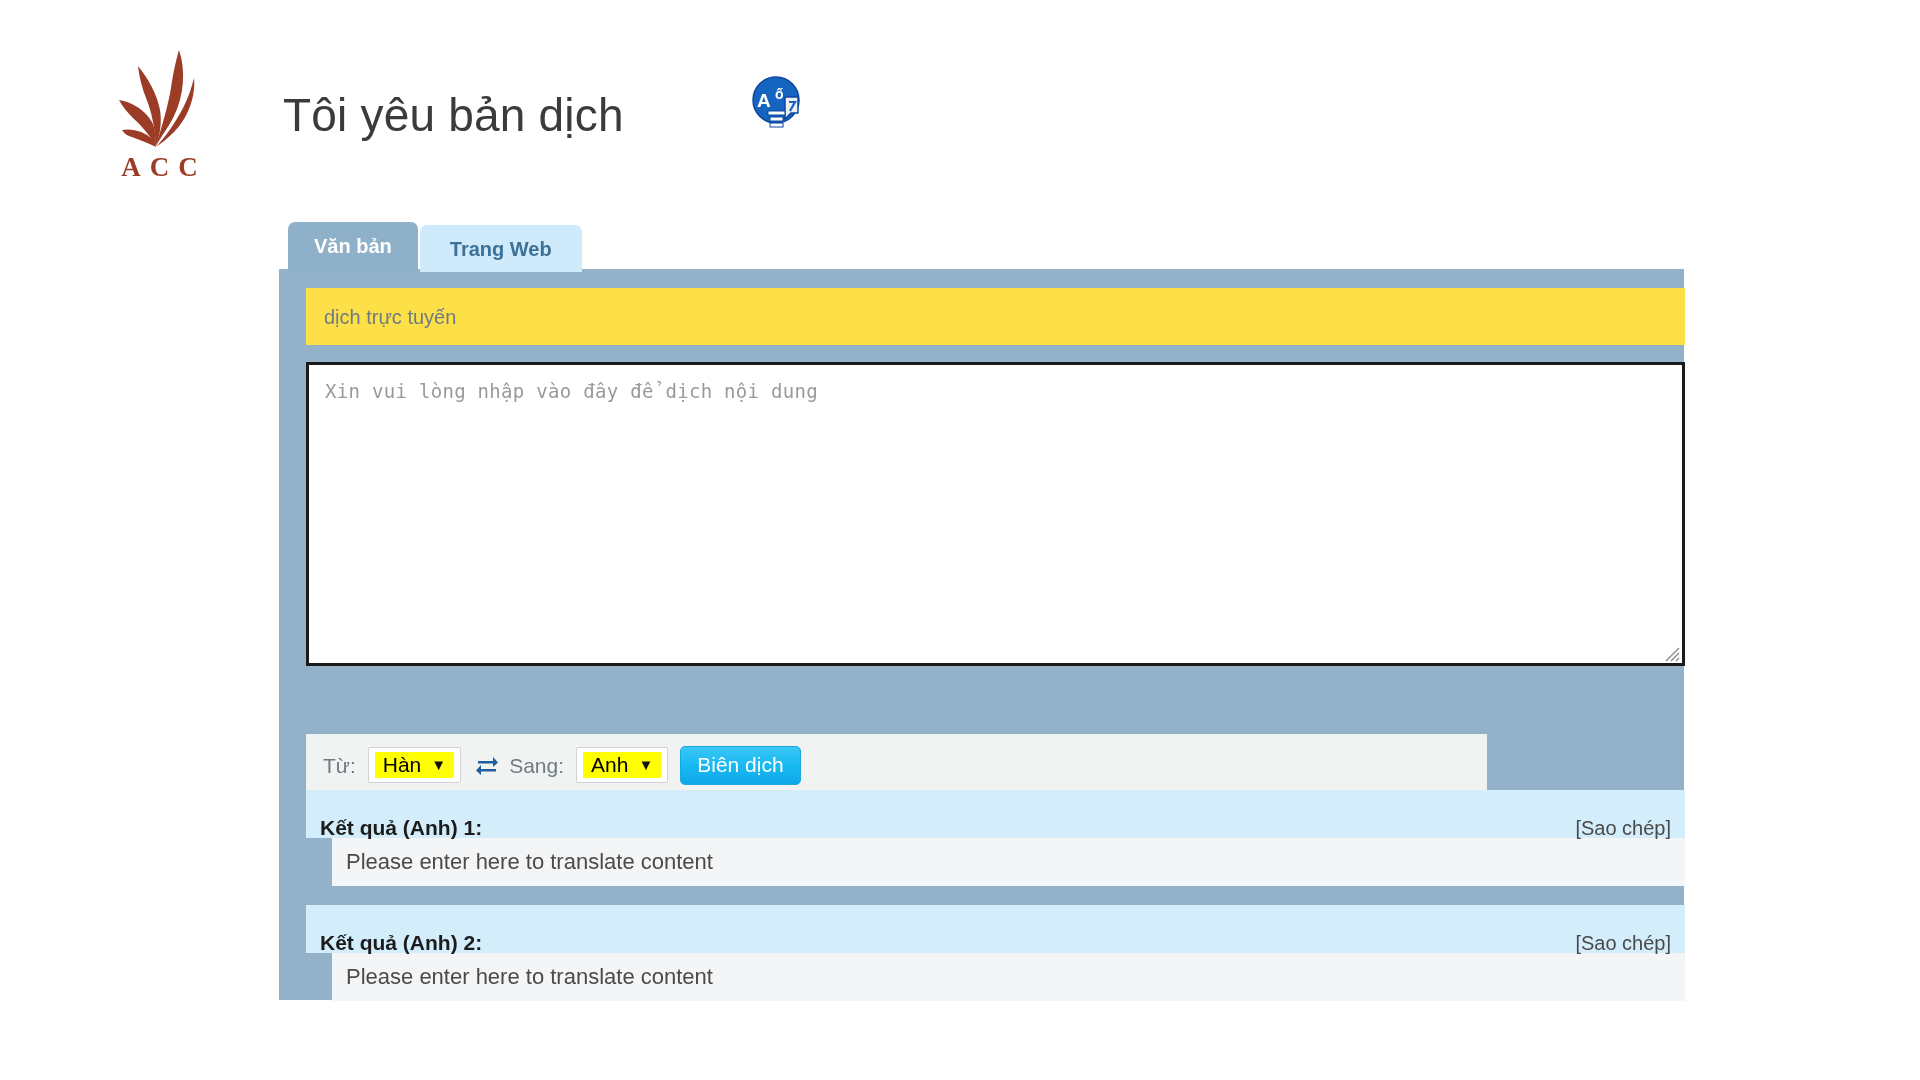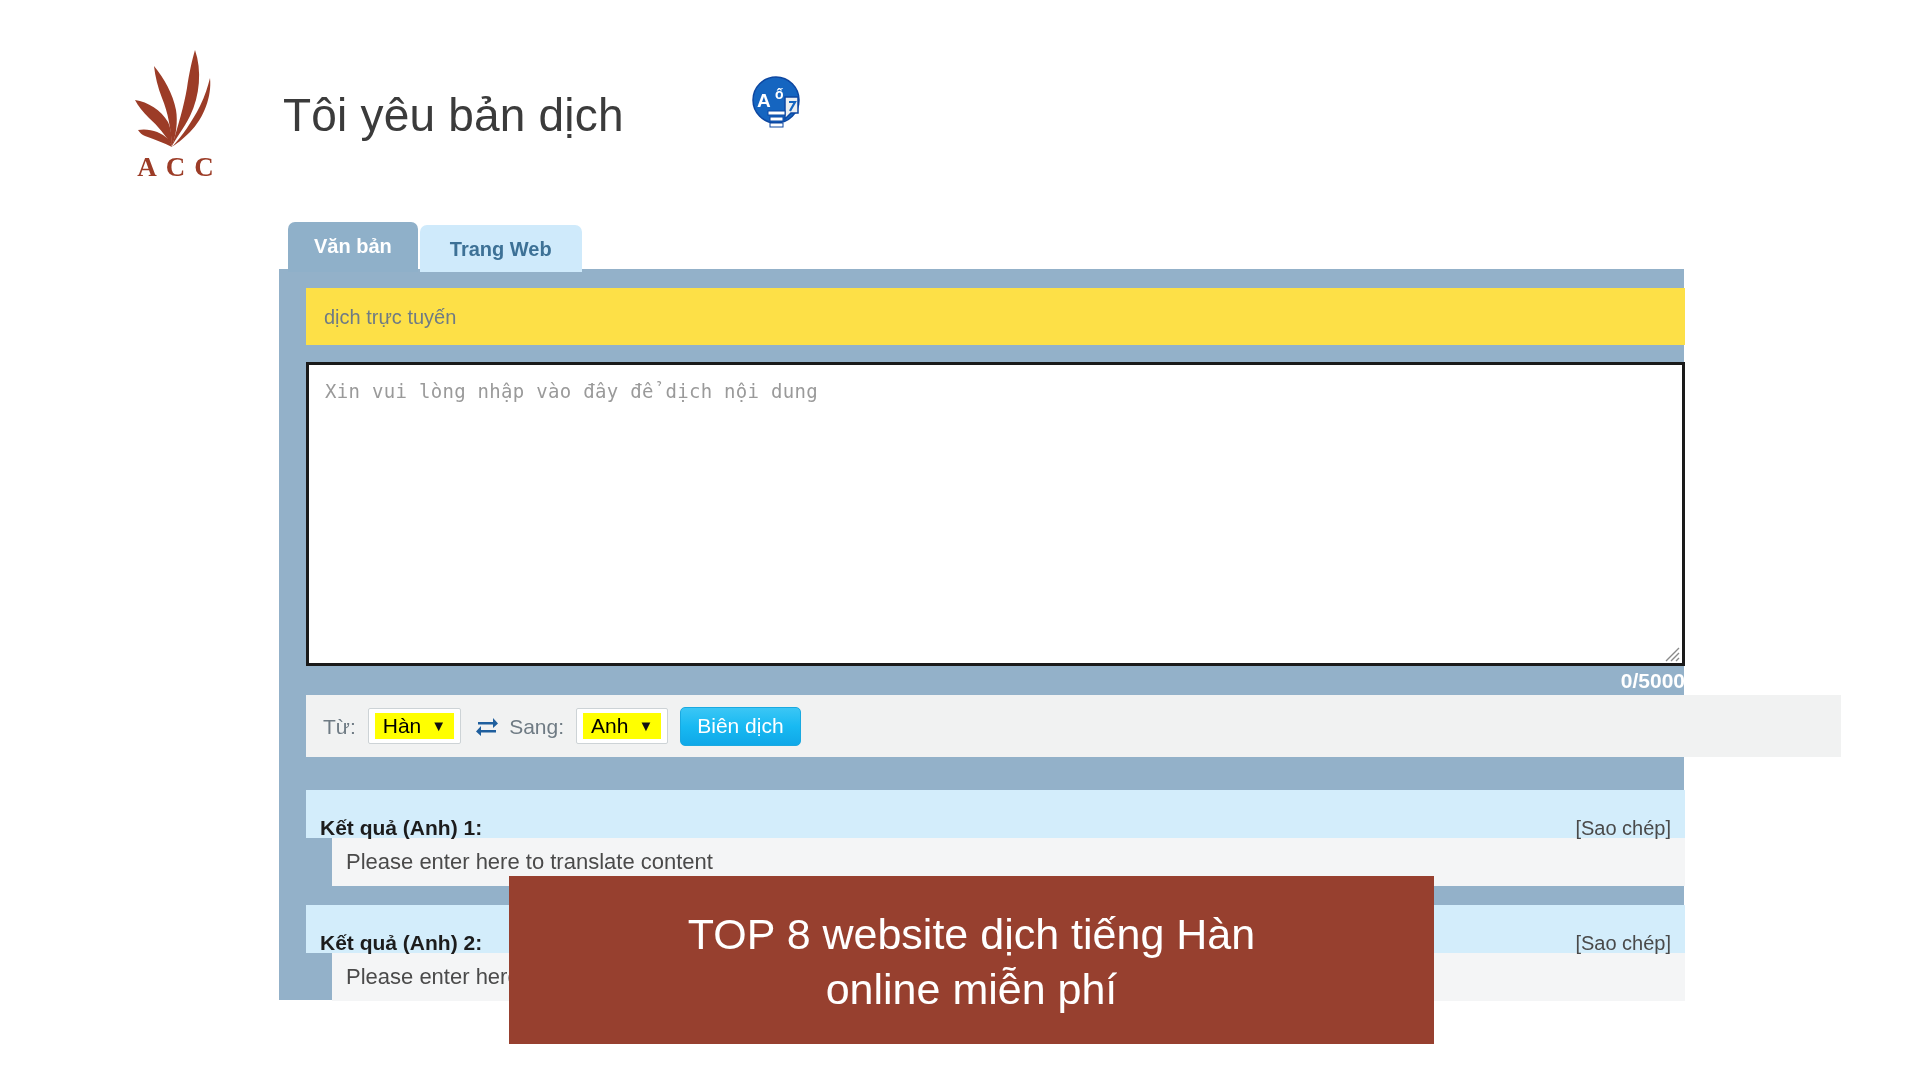--- a/index.html
+++ b/index.html
@@ -14,21 +14,21 @@
   #stage {
     position: relative;
     width: 1920px;
     height: 1080px;
     background: #ffffff;
   }
 
   
   .brand {
     position: absolute;
-    left: 132px;
+    left: 116px;
     top: 48px;
     width: 96px;
     height: 140px;
   }
   .brand-mark { width: 96px; height: 104px; display:block; }
   .brand-letters {
     margin-top: 2px;
     font-family: "Liberation Serif", serif;
     font-weight: 700;
     font-size: 27px;
@@ -156,22 +156,22 @@
     font-weight: 700;
     color: #ffffff;
     z-index: 3;
     line-height: 1;
   }
 
   
   .langbar {
     position: absolute;
     left: 306px;
-    top: 695px;
-    width: 1535px;
+    top: 734px;
+    width: 1181px;
     height: 62px;
     background: #f1f2f2;
     display: flex;
     align-items: center;
     padding-left: 17px;
     gap: 0;
     z-index: 3;
   }
   .lang-label {
     font-size: 21px;
@@ -324,21 +324,20 @@
     <span class="subheader-text">dịch trực tuyến</span>
   </div>
 
   <div class="editor-wrap">
     <textarea class="editor" placeholder="Xin vui lòng nhập vào đây để dịch nội dung" style=""></textarea>
     <svg class="resize-grip" viewBox="0 0 17 17">
       <path d="M16 3 L3 16 M16 8 L8 16 M16 13 L13 16" stroke="#8a8a8a" stroke-width="1.4" fill="none"></path>
     </svg>
   </div>
 
-  <div class="counter">0/5000</div>
 
   <div class="langbar">
     <span class="lang-label">Từ:</span>
 
     <span class="select-box">
       <span class="select-inner">
         <span class="select-val">Hàn</span>
         <span class="caret">▼</span>
       </span>
     </span>
@@ -371,18 +370,14 @@
   </div>
 
   <div class="result-block result-2">
     <div class="result-head">
       <span class="result-title">Kết quả (Anh) 2:</span>
       <span class="copy-link">[Sao chép]</span>
     </div>
     <div class="result-body">Please enter here to translate content</div>
   </div>
 
-  <div class="overlay-banner">
-    <div class="overlay-line">TOP 8 website dịch tiếng Hàn</div>
-    <div class="overlay-line">online miễn phí</div>
-  </div>
 
 </div>
 
 </body></html>

